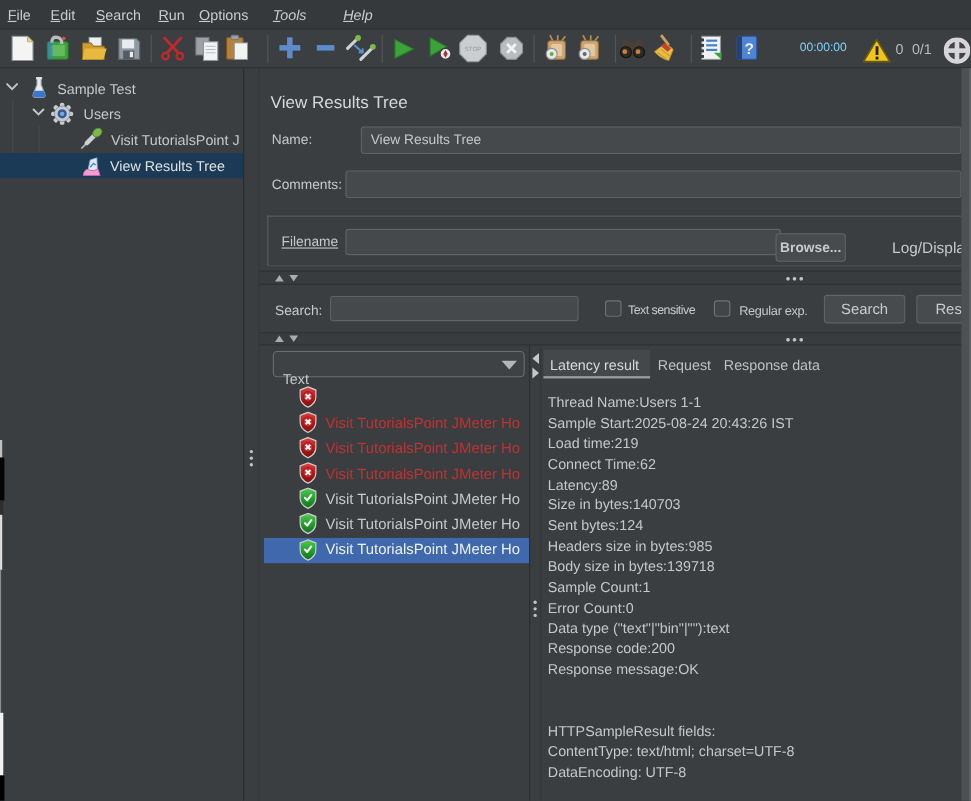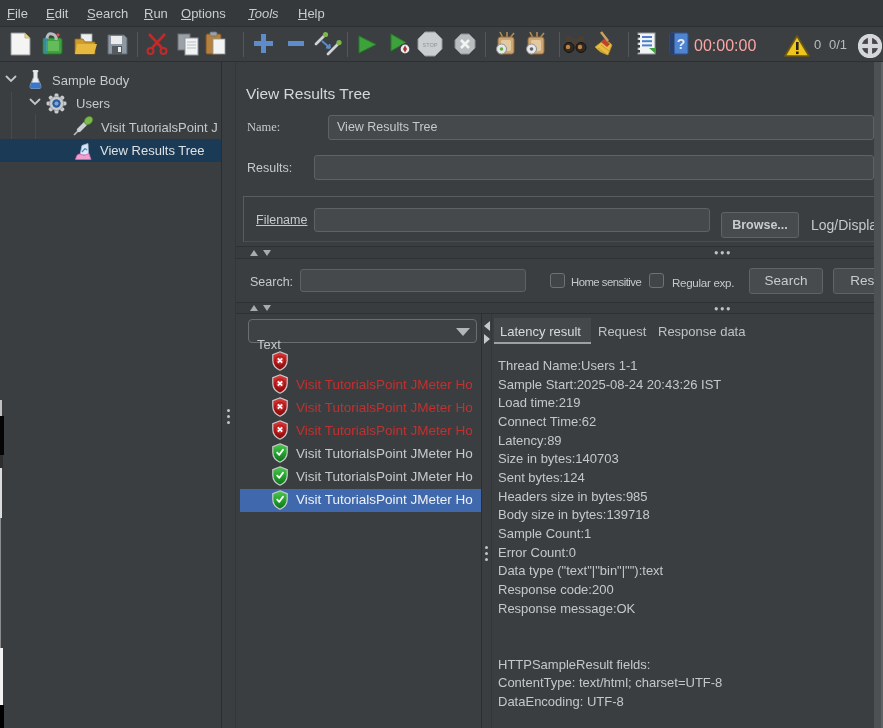--- a/index.html
+++ b/index.html
@@ -15,21 +15,21 @@
 </style></head>
 <body>
 
 <div class="abs" style="left:0;top:0;width:883px;height:27px;background:#36393b;border-bottom:1px solid #2d2f31;box-sizing:border-box;">
   <span class="menu-item" style="left:7px;"><u>F</u>ile</span>
   <span class="menu-item" style="left:46px;"><u>E</u>dit</span>
   <span class="menu-item" style="left:87px;"><u>S</u>earch</span>
   <span class="menu-item" style="left:144px;"><u>R</u>un</span>
   <span class="menu-item" style="left:181px;"><u>O</u>ptions</span>
   <span class="menu-item" style="left:248px;font-style:italic;"><u>T</u>ools</span>
-  <span class="menu-item" style="left:298px;"><u>H</u>elp</span>
+  <span class="menu-item" style="left:312px;font-style:italic;"><u>H</u>elp</span>
 </div>
 
 <div id="toolbar" class="abs" style="left:0;top:27px;width:883px;height:35px;background:#3c3f42;border-bottom:1px solid #2d2f31;box-sizing:border-box;">
   <div class="sepv" style="left:137px;top:5px;height:25px;"></div>
   <div class="sepv" style="left:243px;top:5px;height:25px;"></div>
   <div class="sepv" style="left:347px;top:5px;height:25px;"></div>
   <div class="sepv" style="left:485px;top:5px;height:25px;"></div>
   <div class="sepv" style="left:559px;top:5px;height:25px;"></div>
   <div class="sepv" style="left:628px;top:5px;height:25px;"></div>
   <svg class="abs" style="left:0;top:0;" width="883" height="35" viewBox="0 0 883 35">
@@ -169,21 +169,21 @@
       <rect x="2" y="1" width="4.5" height="21" fill="#27406e"></rect>
       <text x="13" y="17" font-size="14" font-weight="bold" fill="#e8eef5" text-anchor="middle" font-family="Liberation Sans">?</text>
     </g>
 
     <g transform="translate(784,8)">
       <path d="M13,1 L25,21 H1 Z" fill="#efc61e" stroke="#6d5a10" stroke-width="1.6" stroke-linejoin="round"></path>
       <rect x="12" y="7" width="2.6" height="8" fill="#2a2417"></rect>
       <rect x="12" y="16.5" width="2.6" height="2.6" fill="#2a2417"></rect>
     </g>
   </svg>
-  <span class="abs" style="left:694px;top:10px;color:#fca5a5;font-size:16px;">00:00:00</span>
+  <span class="abs" style="left:727px;top:10px;color:#7dd3fc;font-size:11px;">00:00:00</span>
   <span class="abs" style="left:814px;top:10px;color:#b9bcbe;font-size:13px;">0</span>
   <span class="abs" style="left:829px;top:10px;color:#b9bcbe;font-size:13px;">0/1</span>
 </div>
 
 <div class="abs" style="left:874px;top:62px;width:9px;height:666px;background:#4d5153;z-index:20;border-right:2px solid #5e6264;box-sizing:border-box;"></div>
 
 <svg class="abs" style="left:858px;top:34px;z-index:21;filter:blur(0.7px);" width="24" height="24" viewBox="0 0 24 24">
   <circle cx="12" cy="12" r="11.2" fill="#d4d6d8"></circle>
   <circle cx="12" cy="12" r="8.2" fill="#46444a"></circle>
   <rect x="9.9" y="0.5" width="4.2" height="23" fill="#d4d6d8"></rect>
@@ -226,57 +226,57 @@
     <line x1="8" y1="14" x2="15" y2="7" stroke="#e8ecef" stroke-width="4" stroke-linecap="round"></line>
     <line x1="8" y1="14" x2="15" y2="7" stroke="#9aa2a8" stroke-width="4.6" stroke-linecap="round" opacity="0.35"></line>
     <ellipse cx="17.5" cy="4.5" rx="4.6" ry="3.6" transform="rotate(-42 17.5 4.5)" fill="#7cb84c" stroke="#4e8427" stroke-width="0.8"></ellipse>
   </svg>
 
   <svg class="abs" style="left:75px;top:81px;" width="19" height="18" viewBox="0 0 19 18">
     <path d="M7,2.5 L13,0.5 L13.5,12 L5,12 Z" fill="#dceaf5" stroke="#9fb8cc" stroke-width="0.8"></path>
     <path d="M0.5,16.5 Q2,9.5 6,11.5 Q10,13.5 14,10.5 L16,16.5 Z" fill="#f0a0cf" stroke="#d765a8" stroke-width="0.8"></path>
     <path d="M7,9 L10,5.5 L12,7" fill="none" stroke="#4a7fd0" stroke-width="1.2"></path>
   </svg>
-  <span class="lbl" style="left:52px;top:11px;font-size:13px;">Sample Body</span>
+  <span class="lbl" style="left:52px;top:11px;font-size:13px;">Sample Test</span>
   <span class="lbl" style="left:76px;top:34px;font-size:13px;">Users</span>
   <span class="lbl" style="left:101px;top:58px;font-size:13px;">Visit TutorialsPoint J</span>
   <span class="lbl" style="left:100px;top:81px;font-size:13px;color:#dde1e4;">View Results Tree</span>
 </div>
 
 <div class="abs" style="left:221px;top:62px;width:1px;height:666px;background:#2a2c2e;"></div>
 <div class="abs" style="left:235px;top:62px;width:1px;height:666px;background:#343739;"></div>
 
 <div class="abs" style="left:227px;top:409px;width:3px;height:3px;background:#c2c5c7;border-radius:50%;"></div>
 <div class="abs" style="left:227px;top:415px;width:3px;height:3px;background:#c2c5c7;border-radius:50%;"></div>
 <div class="abs" style="left:227px;top:421px;width:3px;height:3px;background:#c2c5c7;border-radius:50%;"></div>
 
 <div id="rp" class="abs" style="left:236px;top:62px;width:638px;height:666px;">
   <span class="abs" style="left:10px;top:23px;color:#d5d8da;font-size:15.5px;">View Results Tree</span>
-  <span class="lbl" style="left:11px;top:58px;font-family:Liberation Serif, serif;">Name:</span>
+  <span class="lbl" style="left:11px;top:58px;">Name:</span>
   <div class="fld" style="left:92px;top:53px;width:546px;height:25px;"></div>
   <span class="lbl" style="left:101px;top:58px;">View Results Tree</span>
-  <span class="lbl" style="left:11px;top:99px;">Results:</span>
+  <span class="lbl" style="left:11px;top:99px;">Comments:</span>
   <div class="fld" style="left:78px;top:93px;width:560px;height:25px;"></div>
 
   <div class="abs" style="left:7px;top:134px;width:631px;height:46px;border:1px solid #595d5f;border-right:none;border-bottom:1px solid #4b4e50;box-sizing:border-box;"></div>
   <span class="lbl" style="left:20px;top:151px;text-decoration:underline;">Filename</span>
   <div class="fld" style="left:78px;top:146px;width:396px;height:24px;"></div>
-  <div class="btn" style="left:485px;top:150px;width:78px;height:26px;font-size:12.5px;font-weight:bold;line-height:24px;">Browse...</div>
+  <div class="btn" style="left:469px;top:150px;width:64px;height:26px;font-size:12.5px;font-weight:bold;line-height:24px;">Browse...</div>
   <span class="abs" style="left:575px;top:155px;color:#c6c9cb;font-size:14px;white-space:nowrap;">Log/Displa</span>
 
   <div class="abs" style="left:0;top:184px;width:638px;height:13px;background:#393c3e;border-top:1px solid #2e3032;border-bottom:1px solid #2e3032;box-sizing:border-box;">
     <span class="abs" style="left:14px;top:3px;width:0;height:0;border-left:4px solid transparent;border-right:4px solid transparent;border-bottom:6px solid #a9acae;"></span>
     <span class="abs" style="left:27px;top:3px;width:0;height:0;border-left:4px solid transparent;border-right:4px solid transparent;border-top:6px solid #a9acae;"></span>
     <span class="dots3h" style="left:478px;top:1px;">●●●</span>
   </div>
 
   <span class="lbl" style="left:14px;top:213px;">Search:</span>
   <div class="fld" style="left:64px;top:207px;width:226px;height:23px;"></div>
   <div class="cb" style="left:314px;top:211px;"></div>
-  <span class="lbl" style="left:335px;top:214px;font-size:11.3px;letter-spacing:-0.5px;">Home sensitive</span>
+  <span class="lbl" style="left:335px;top:214px;font-size:11.3px;letter-spacing:-0.5px;">Text sensitive</span>
   <div class="cb" style="left:413px;top:211px;"></div>
   <span class="lbl" style="left:436px;top:214px;font-size:11.6px;letter-spacing:-0.3px;">Regular exp.</span>
   <div class="btn" style="left:513px;top:206px;width:74px;height:26px;font-size:13.5px;line-height:24px;">Search</div>
   <div class="btn" style="left:597px;top:206px;width:70px;height:26px;font-size:13.5px;line-height:24px;">Reset</div>
 
   <div class="abs" style="left:0;top:240px;width:638px;height:12px;background:#393c3e;border-top:1px solid #2e3032;border-bottom:1px solid #2e3032;box-sizing:border-box;">
     <span class="abs" style="left:14px;top:2px;width:0;height:0;border-left:4px solid transparent;border-right:4px solid transparent;border-bottom:6px solid #a9acae;"></span>
     <span class="abs" style="left:27px;top:2px;width:0;height:0;border-left:4px solid transparent;border-right:4px solid transparent;border-top:6px solid #a9acae;"></span>
     <span class="dots3h" style="left:478px;top:1px;">●●●</span>
   </div>

